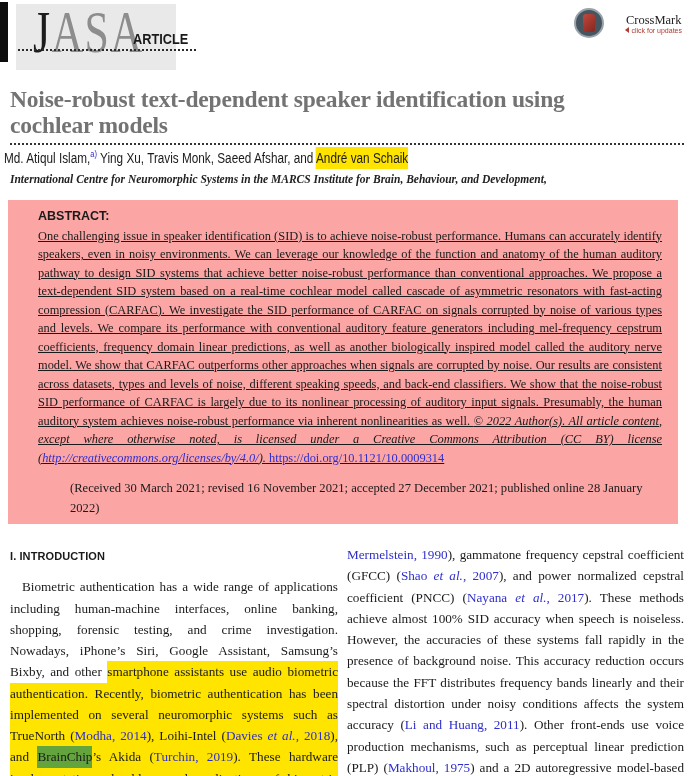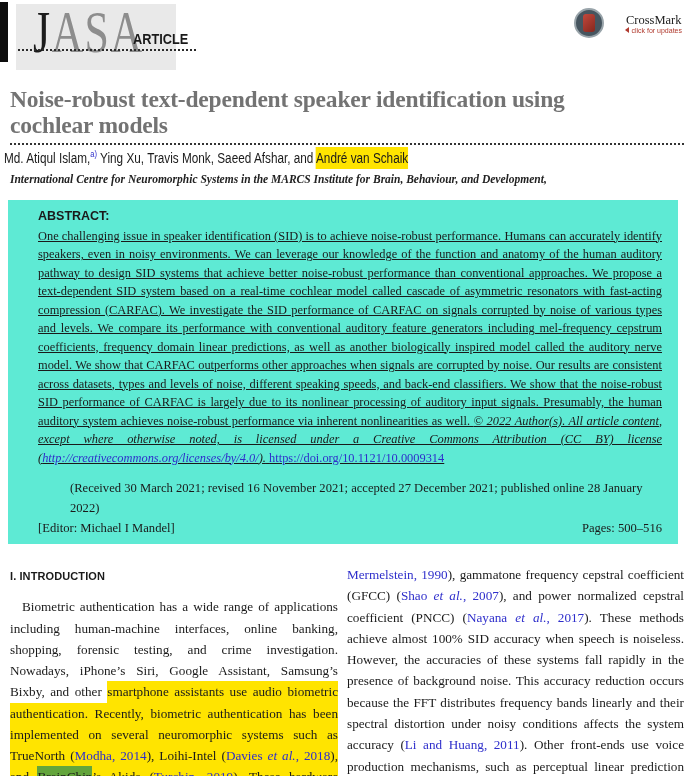--- a/index.html
+++ b/index.html
@@ -31,21 +31,21 @@
           border-right:4px solid #b03a2e; display:inline-block; }
   
   .paper-title { margin:7px 10px 0; width:600px; font-weight:bold; font-size:23.5px;
           line-height:25.5px; letter-spacing:-0.2px; color:#737373; }
   .title-rule { margin:5px 10px 0; border-top:2px dotted #333; height:0; }
   .authors { margin:4px 4px 0; height:20px; }
   .authors-inner { display:inline-block; transform:scaleX(0.84); transform-origin:0 50%;
           font-family:"Liberation Sans", sans-serif; font-size:14px; white-space:nowrap; }
   .affiliation { margin:3px 10px 0; font-style:italic; font-size:11.5px; line-height:14.5px; color:#222;font-weight:bold; }
   
-  .abstract-box { margin:13px 8px 0; width:670px; background:#5eead4; padding:9px 16px 6px 30px; }
+  .abstract-box { margin:13px 8px 0; width:670px; background:#fca5a5; padding:9px 16px 6px 30px; }
   .abstract-label { font-family:"Liberation Sans", sans-serif; font-weight:bold; font-size:12.5px;
           margin-bottom:4px; }
   .abstract-text { font-size:12.4px; line-height:18.5px; text-align:justify;text-decoration:underline; }
   .meta-received { margin-top:11px; font-size:12.6px; line-height:20px;margin-left:32px; }
   .meta-row { display:flex; justify-content:space-between; font-size:12.6px; line-height:20px; }
   
   .columns { display:flex; margin:20px 10px 0; gap:9px; height:270px; overflow:hidden; }
   .col { text-align:justify; font-size:13.2px; line-height:21.3px; hyphens:auto; -webkit-hyphens:auto; }
   .col-left { width:328px; }
   .col-right { width:337px; }
@@ -92,24 +92,20 @@
 </div>
 
 <div class="affiliation">
   <div>International Centre for Neuromorphic Systems in the MARCS Institute for Brain, Behaviour, and Development,</div>
 </div>
 
 <div class="abstract-box">
   <div class="abstract-label">ABSTRACT:</div>
   <div class="abstract-text"><span>One challenging issue in speaker identification (SID) is to achieve noise-robust performance. Humans can accurately identify speakers, even in noisy environments. We can leverage our knowledge of the function and anatomy of the human auditory pathway to design SID systems that achieve better noise-robust performance than conventional approaches. We propose a text-dependent SID system based on a real-time cochlear model called cascade of asymmetric resonators with fast-acting compression (CARFAC). We investigate the SID performance of CARFAC on signals corrupted by noise of various types and levels. We compare its performance with conventional auditory feature generators including mel-frequency cepstrum coefficients, frequency domain linear predictions, as well as another biologically inspired model called the auditory nerve model. We show that CARFAC outperforms other approaches when signals are corrupted by noise. Our results are consistent across datasets, types and levels of noise, different speaking speeds, and back-end classifiers. We show that the noise-robust SID performance of CARFAC is largely due to its nonlinear processing of auditory input signals. Presumably, the human auditory system achieves noise-robust performance via inherent nonlinearities as well. </span><span class="seg-i">© 2022 Author(s). All article content, except where otherwise noted, is licensed under a Creative Commons Attribution (CC BY) license (</span><span class="seg-i seg-link">http://creativecommons.org/licenses/by/4.0/</span><span class="seg-i">).</span><span> </span><span class="seg-link">https://doi.org/10.1121/10.0009314</span></div>
   <div class="meta-received">(Received 30 March 2021; revised 16 November 2021; accepted 27 December 2021; published online 28 January 2022)</div>
-  <div class="meta-row">
-    <span>[Editor: Michael I Mandel]</span>
-    <span>Pages: 500–516</span>
-  </div>
 </div>
 
 <div class="columns">
   <div class="col col-left">
     <div class="section-heading">I. INTRODUCTION</div>
     <p class="para indent"><span>Biometric authentication has a wide range of applications including human-machine interfaces, online banking, shopping, forensic testing, and crime investigation. Nowadays, iPhone’s Siri, Google Assistant, Samsung’s Bixby, and other </span><span class="seg-hl">smartphone assistants use audio biometric authentication. Recently, biometric authentication has been implemented on several neuromorphic systems such as TrueNorth (</span><span class="seg-hl seg-link">Modha, 2014</span><span class="seg-hl">), Loihi-Intel (</span><span class="seg-hl seg-link">Davies </span><span class="seg-hl seg-link seg-i">et al.</span><span class="seg-hl seg-link">, 2018</span><span class="seg-hl">), and </span><span class="seg-green">BrainChip</span><span class="seg-hl">’s Akida (</span><span class="seg-hl seg-link">Turchin, 2019</span><span class="seg-hl">). These hardware implementations should expand applications of biometric authentication in mobile devices, cars, computers, and beyond.</span></p>
 
   </div>
   <div class="col col-right">
     <p class="para"><span class="seg-link">Mermelstein, 1990</span><span>), gammatone frequency cepstral coefficient (GFCC) (</span><span class="seg-link">Shao </span><span class="seg-link seg-i">et al.</span><span class="seg-link">, 2007</span><span>), and power normalized cepstral coefficient (PNCC) (</span><span class="seg-link">Nayana </span><span class="seg-link seg-i">et al.</span><span class="seg-link">, 2017</span><span>). These methods achieve almost 100% SID accuracy when speech is noiseless. However, the accuracies of these systems fall rapidly in the presence of background noise. This accuracy reduction occurs because the FFT distributes frequency bands linearly and their spectral distortion under noisy conditions affects the system accuracy (</span><span class="seg-link">Li and Huang, 2011</span><span>). Other front-ends use voice production mechanisms, such as perceptual linear prediction (PLP) (</span><span class="seg-link">Makhoul, 1975</span><span>) and a 2D autoregressive model-based frequency domain linear prediction (FDLP) (</span></p>

